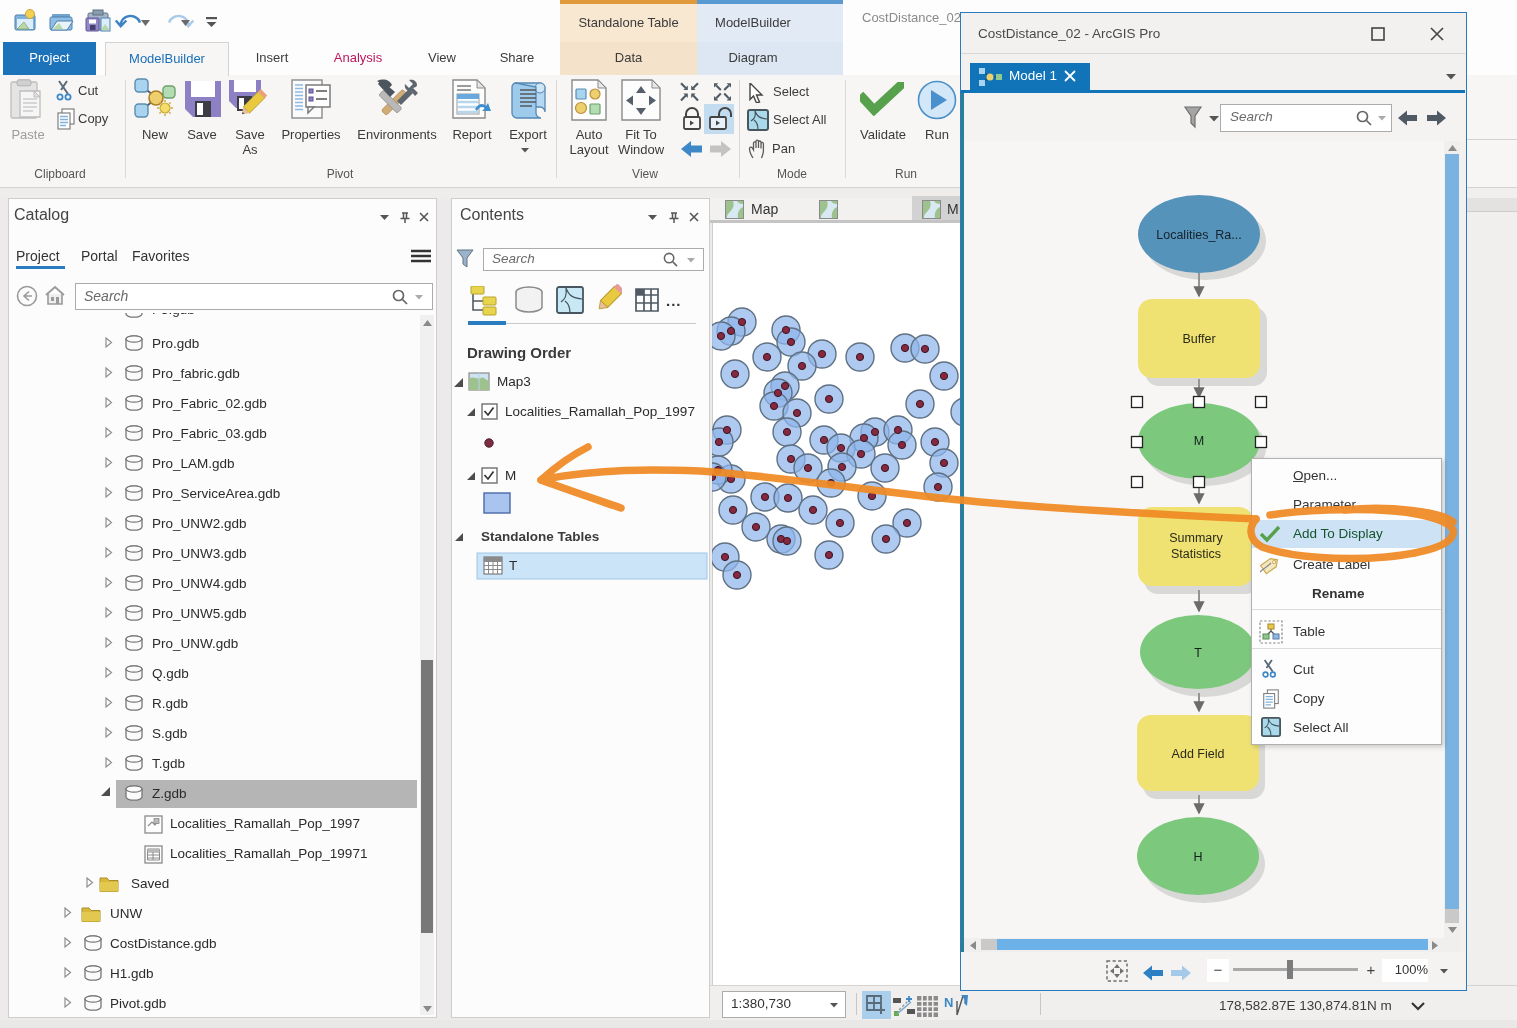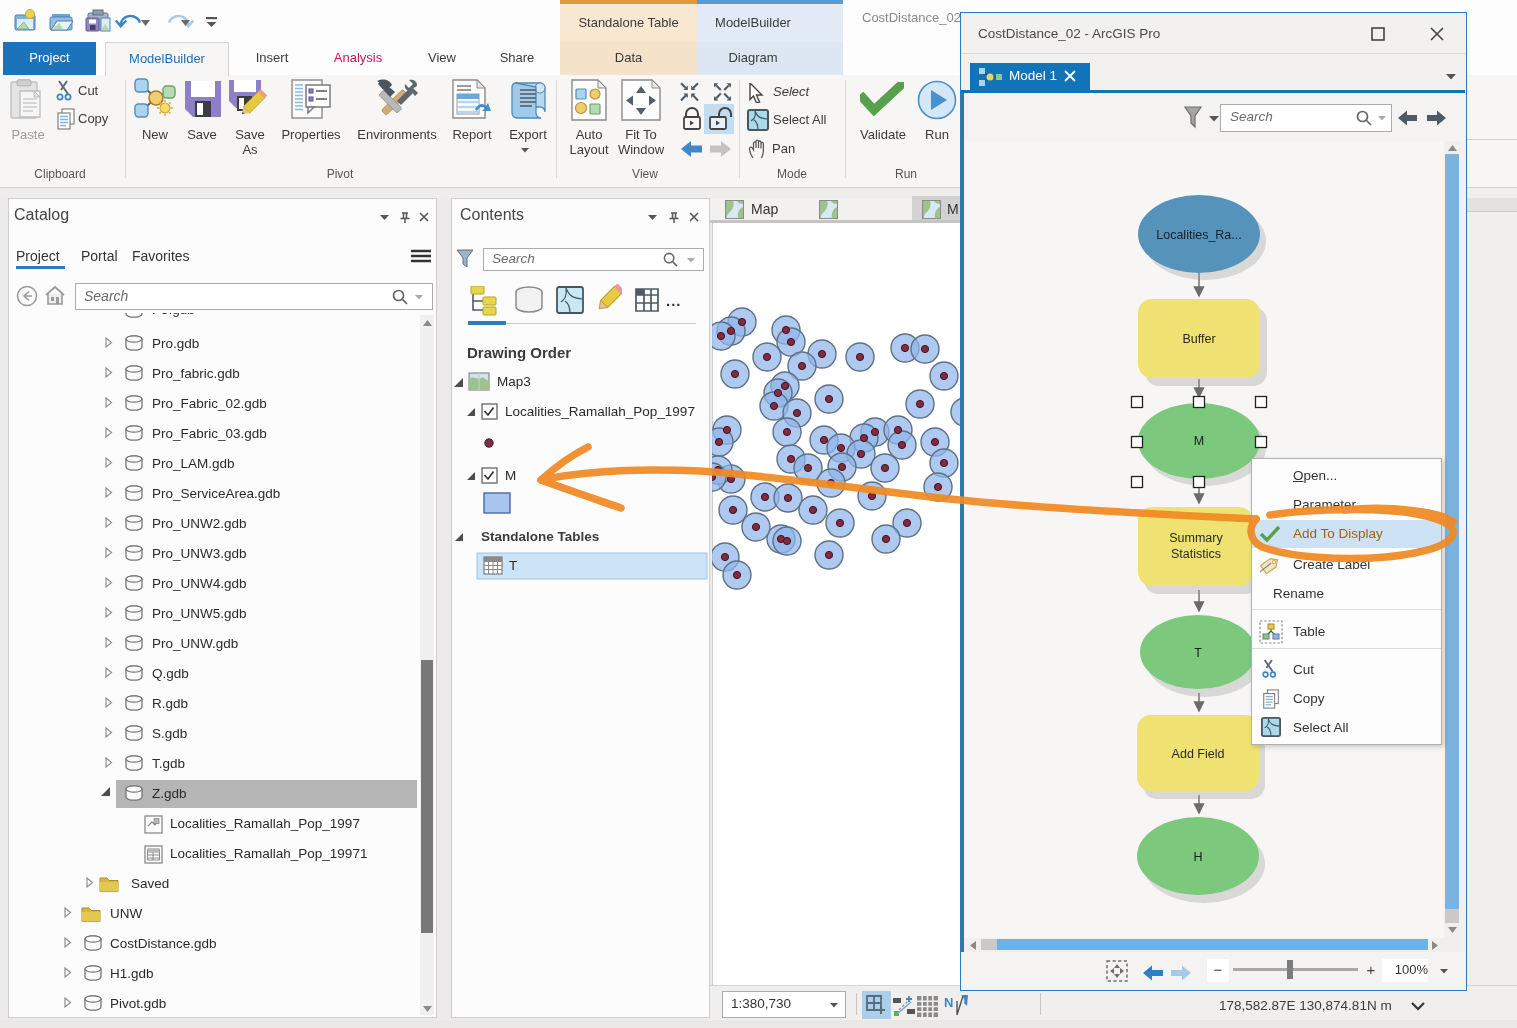--- a/index.html
+++ b/index.html
@@ -246,21 +246,21 @@
 <svg class="ico" style="left:681px;top:140px;" width="50" height="18" viewBox="0 0 50 18">
   <path d="M0 9 L10 1 V5.5 H21 V12.5 H10 V17 Z" fill="#3e88c8"></path>
   <path d="M50 9 L40 1 V5.5 H29 V12.5 H40 V17 Z" fill="#c3c3c3"></path>
 </svg>
 <div class="rgrp" style="left:605px;width:80px;">View</div>
 <div class="rsep" style="left:739px;"></div>
 
 <svg class="ico" style="left:748px;top:83px;" width="18" height="20" viewBox="0 0 18 20">
   <path d="M2 0 L14 12 L8.5 12 L11.5 19 L8.5 20 L5.5 13 L2 16.5 Z" fill="#fff" stroke="#444" stroke-width="1.4"></path>
 </svg>
-<div class="rlbl" style="left:773px;top:84px;text-align:left;font-style:italic;">Select</div>
+<div class="rlbl" style="left:773px;top:84px;text-align:left;">Select</div>
 <svg class="ico" style="left:747px;top:109px;" width="22" height="22" viewBox="0 0 22 22">
   <rect x="1" y="1" width="20" height="20" rx="2" fill="#a9d9ea" stroke="#47565f" stroke-width="2"></rect>
   <path d="M8 2 C9 8 7 10 4 12 M8 2 C10 8 13 9 20 10 M7 11 C10 13 11 16 11 21" fill="none" stroke="#47565f" stroke-width="1.2"></path>
 </svg>
 <div class="rlbl" style="left:773px;top:112px;text-align:left;">Select All</div>
 <svg class="ico" style="left:748px;top:138px;" width="22" height="22" viewBox="0 0 22 22">
   <path d="M5 20 C3 17 1.5 13 1.5 10.5 C1.5 9 3.5 8.6 4.3 10 L5.5 12 V5 C5.5 3.4 7.8 3.4 8 5 V10 M8 10 V3.4 C8 1.8 10.3 1.8 10.5 3.4 V10 M10.5 10 V4.2 C10.5 2.6 12.8 2.6 13 4.2 V10.5 M13 10.5 V5.5 C13 4 15.2 4 15.4 5.5 V13 C15.4 16 14.5 18 13.5 20" fill="none" stroke="#5a5a5a" stroke-width="1.3"></path>
 </svg>
 <div class="rlbl" style="left:772px;top:141px;text-align:left;">Pan</div>
 <div class="rgrp" style="left:752px;width:80px;">Mode</div>
@@ -842,33 +842,33 @@
   <div class="abs" style="left:399px;top:946px;width:22px;height:23px;text-align:center;line-height:22px;font-size:15px;color:#444;">+</div>
   <div class="abs" style="left:421px;top:946px;width:46px;height:23px;background:#fff;text-align:right;line-height:22px;font-size:13px;color:#333;">100%</div>
   <svg class="ico" style="left:478px;top:955px;" width="10" height="7" viewBox="0 0 10 7">
       <path d="M1 1 h8 l-4 4.5 z" fill="#555"></path>
     </svg>
 
   <div class="abs" style="left:290px;top:445px;width:191px;height:287px;background:#fdfdfd;border:1px solid #b0b0b0;box-shadow:2px 2px 5px rgba(0,0,0,0.18);"></div>
   <div class="abs" style="left:291px;top:507px;width:189px;height:28px;background:#cde3f5;"></div>
   <div class="abs" style="left:332px;top:455px;font-size:13.5px;color:#333;"><span style="text-decoration:underline;">O</span>pen...</div>
   <div class="abs" style="left:332px;top:484px;font-size:13.5px;color:#333;">Parameter</div>
-  <div class="abs" style="left:332px;top:513px;font-size:13.5px;color:#a16207;">Add To Display</div>
+  <div class="abs" style="left:332px;top:513px;font-size:13.5px;color:#14532d;">Add To Display</div>
   <svg class="ico" style="left:298px;top:512px;" width="22" height="18" viewBox="0 0 22 18">
       <path d="M2 9 L8 15 L20 2" fill="none" stroke="#57a04c" stroke-width="3.4"></path>
     </svg>
   <div class="abs" style="left:332px;top:544px;font-size:13.5px;color:#333;">Create Label</div>
   <svg class="ico" style="left:297px;top:541px;" width="24" height="22" viewBox="0 0 24 22">
     <g transform="rotate(-35 12 11)">
         <path d="M4 6 h12 l5 5 l-5 5 h-12 z" fill="#f5e7c0" stroke="#c8a952" stroke-width="1.2"></path>
         <circle cx="17" cy="11" r="1.5" fill="#fff" stroke="#c8a952"></circle>
       </g>
     <path d="M2 18 C6 14 9 13 13 9" stroke="#8a8a8a" stroke-width="1.2" fill="none"></path>
   </svg>
-  <div class="abs" style="left:312px;top:573px;font-size:13.5px;color:#333;">Rename</div>
+  <div class="abs" style="left:351px;top:573px;font-size:13.5px;color:#333;font-weight:bold;">Rename</div>
   <div class="abs" style="left:291px;top:596px;width:189px;height:1px;background:#dcdcdc;"></div>
   <div class="abs" style="left:332px;top:611px;font-size:13.5px;color:#333;">Table</div>
   <svg class="ico" style="left:298px;top:607px;" width="24" height="24" viewBox="0 0 24 24">
     <rect x="1" y="1" width="22" height="22" fill="none" stroke="#8a8a8a" stroke-width="1.2" stroke-dasharray="2.4 1.8"></rect>
     <path d="M12 6 v5 M7 16 l5 -5 M17 16 l-5 -5" stroke="#555" stroke-width="1.2" fill="none"></path>
     <rect x="9" y="4" width="6" height="5" fill="#e8c84d" stroke="#a8882a"></rect>
     <rect x="4" y="14" width="6" height="5" fill="#8fc98f" stroke="#5a8a5a"></rect>
     <rect x="14" y="14" width="6" height="5" fill="#8fb6e0" stroke="#5a7aa8"></rect>
   </svg>
   <div class="abs" style="left:291px;top:635px;width:189px;height:1px;background:#dcdcdc;"></div>

